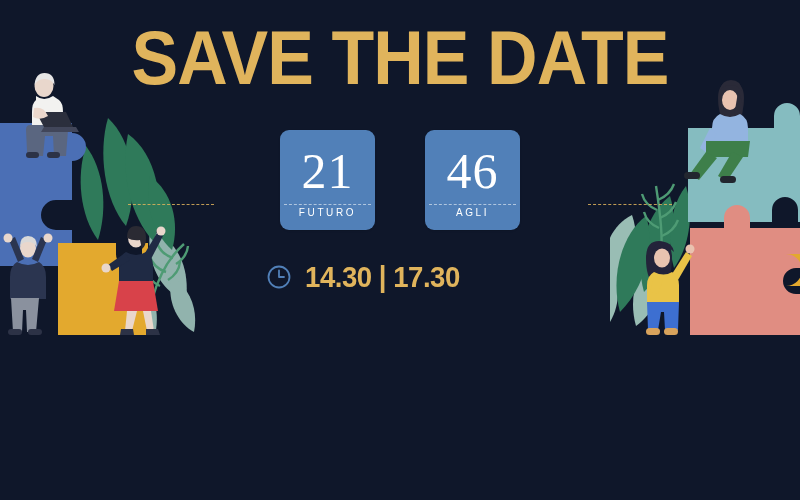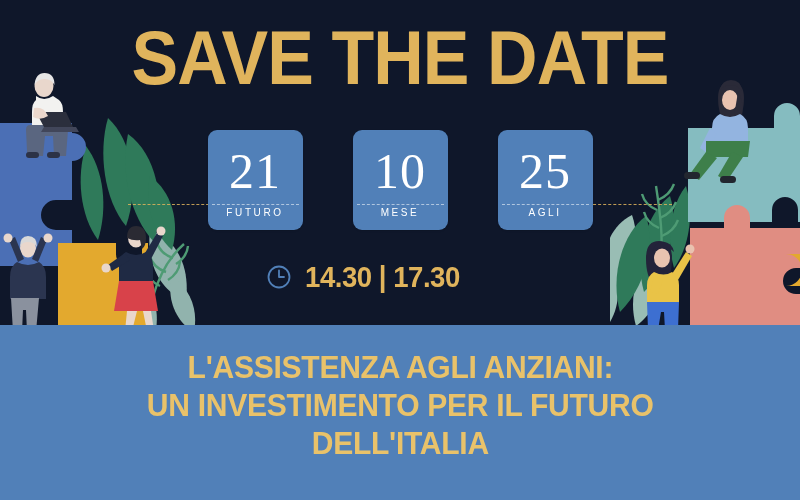--- a/index.html
+++ b/index.html
@@ -260,38 +260,28 @@
   <div class="rule left"></div>
   <div class="rule right"></div>
 
   <div class="cards">
     <div class="card">
       <div class="num">21</div>
       <div class="sep"></div>
       <div class="lbl">FUTURO</div>
     </div>
     <div class="card">
-      <div class="num">10</div>
-      <div class="sep"></div>
-      <div class="lbl">MESE</div>
-    </div>
-    <div class="card">
-      <div class="num">25</div>
+      <div class="num">46</div>
       <div class="sep"></div>
       <div class="lbl">AGLI</div>
     </div>
   </div>
 
   <div class="timerow">
     <svg class="clock" width="26" height="26" viewBox="0 0 26 26">
       <circle cx="13" cy="13" r="10.5" fill="none" stroke="#5180B8" stroke-width="1.8"></circle>
       <path d="M13 6.5 V13 H18" fill="none" stroke="#5180B8" stroke-width="1.8" stroke-linecap="round" stroke-linejoin="round"></path>
     </svg>
     <div class="timetext">14.30 | 17.30</div>
   </div>
 
-  <div class="banner">
-    <div class="line">L'ASSISTENZA AGLI ANZIANI:</div>
-    <div class="line">UN INVESTIMENTO PER IL FUTURO</div>
-    <div class="line">DELL'ITALIA</div>
-  </div>
 
 </div>
 
 </body></html>

